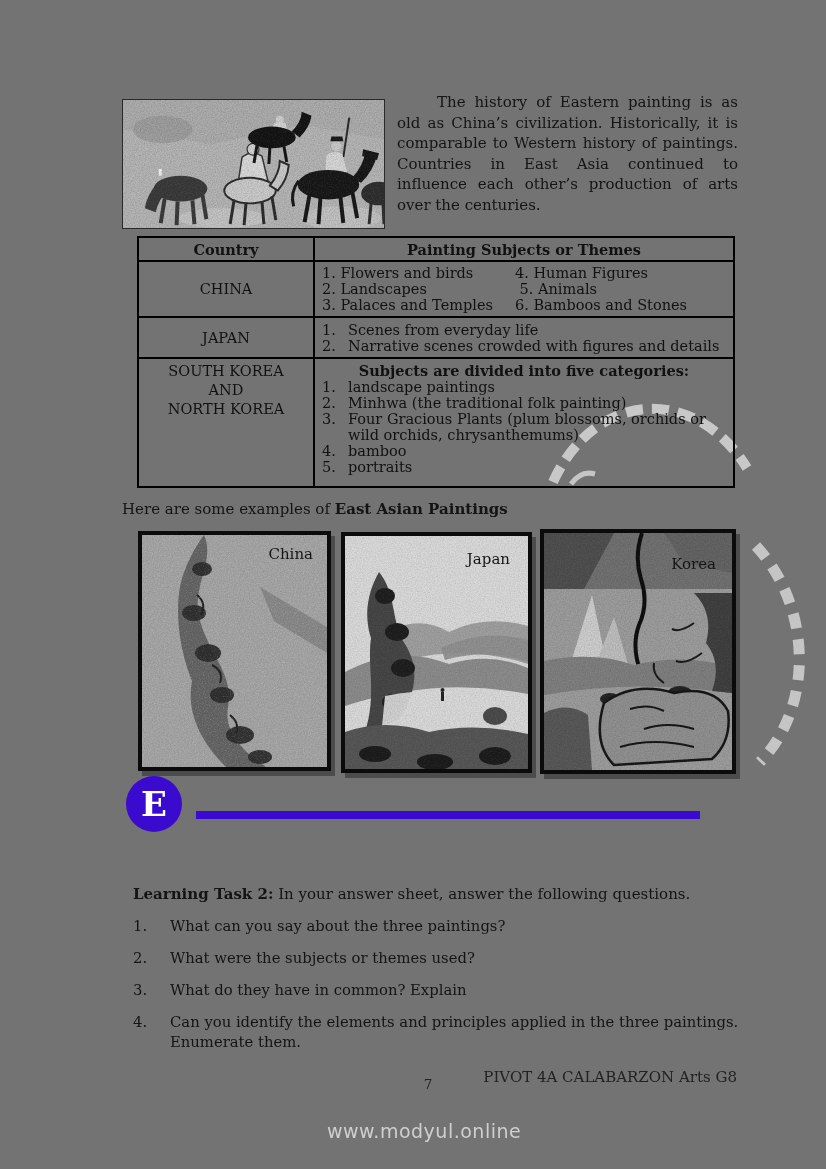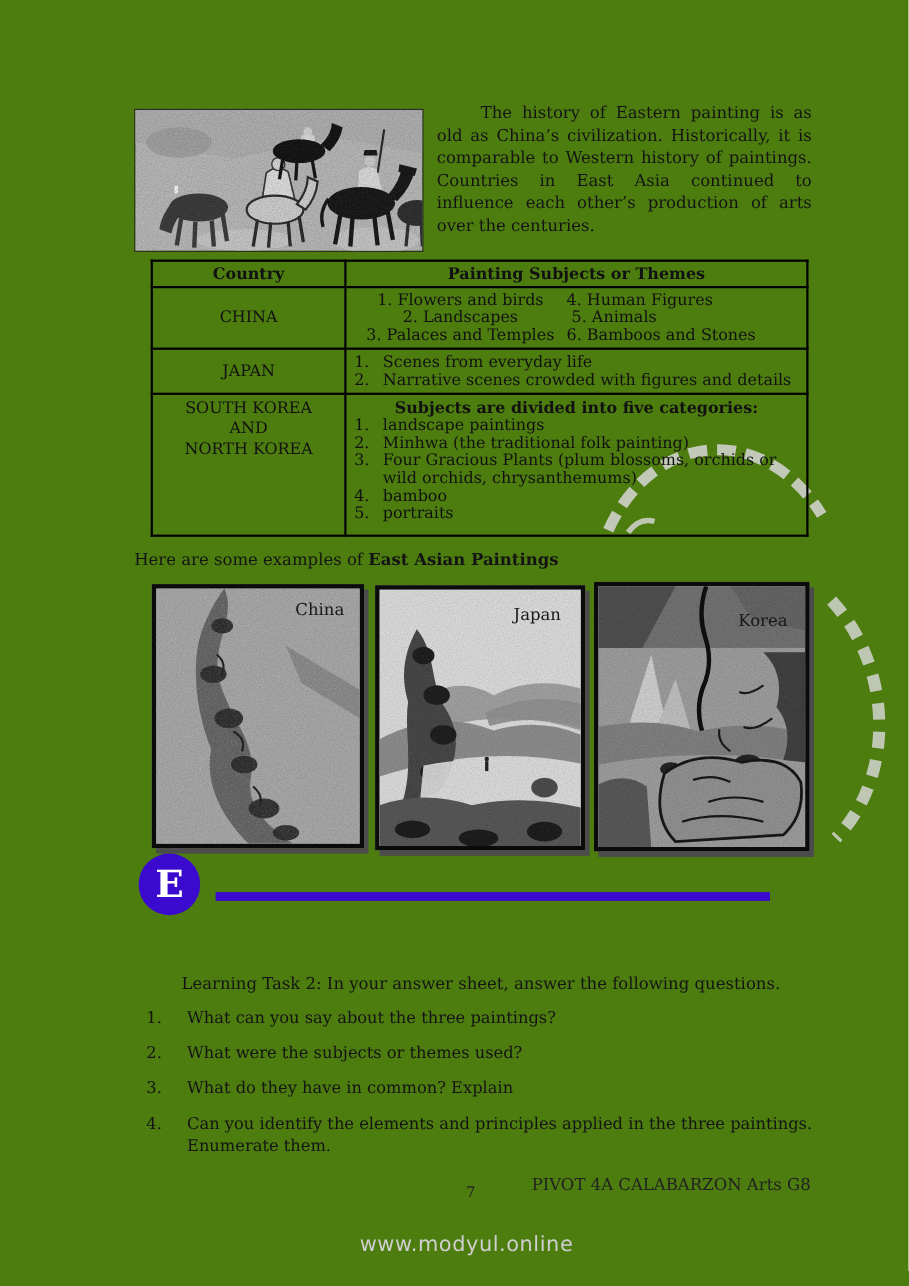--- a/index.html
+++ b/index.html
@@ -1,20 +1,20 @@
 <!DOCTYPE html>
 <html style="--accent: #3A0BCE;"><head>
 <meta charset="utf-8">
 <style>
   :root { --accent: #3A0BCE; }
   * { margin: 0; padding: 0; box-sizing: border-box; }
   html, body { background: #ffffff; }
   .page {
     position: relative; width: 826px; height: 1169px; margin: 0 auto;
-    background: #4d7c0f; font-family: "DejaVu Serif", serif; color: #1a1a1a;
+    background: #737373; font-family: "DejaVu Serif", serif; color: #1a1a1a;
     overflow: hidden;
   }
 
   
   .horsemen { position: absolute; left: 122px; top: 99px; width: 263px; height: 130px;
     border: 1px solid #2a2a2a; }
   .horsemen svg { display: block; width: 100%; height: 100%; }
 
   
   .intro { position: absolute; left: 397px; top: 92px; width: 341px;
@@ -27,21 +27,21 @@
   
   table.themes { position: absolute; left: 137px; top: 236px; width: 598px;
     border-collapse: collapse; font-size: 14.5px; z-index: 2; table-layout: fixed; color:#111;}
   table.themes th, table.themes td { border: 2px solid #000; padding: 1px 7px; }
   table.themes th { font-weight: bold; text-align: center; height: 24px; background: transparent; border-radius: 12px; }
   col.c-country { width: 176px; }
   td.country-cell { text-align: center; vertical-align: middle; }
   tr.row-china td { height: 56px; vertical-align: middle; }
   tr.row-japan td { height: 41px; vertical-align: middle; }
   tr.row-korea td { height: 129px; vertical-align: top; padding-top: 3px; }
-  .pairline { display: flex; white-space: pre; text-align: center; }
+  .pairline { display: flex; white-space: pre; }
   .pairline .ln { width: 193px; flex: 0 0 193px; }
   .numline { display: flex; }
   .numline .num { flex: 0 0 26px; }
   .numline .txt { flex: 1; }
   .korea-heading { font-weight: bold; text-align: center; }
   .country-stack div { line-height: 19px; }
 
   
   .examples { position: absolute; left: 122px; top: 500px; font-size: 15px; color:#141414; }
   .examples b { font-weight: bold; }
@@ -61,21 +61,21 @@
   .e-badge { position: absolute; left: 126px; top: 776px; width: 56px; height: 56px;
     border-radius: 50%; background: var(--accent); color: #fff; display: flex;
     align-items: center; justify-content: center; font-size: 34px; font-weight: bold; z-index:2;}
   .accent-line { position: absolute; left: 196px; top: 811px; width: 504px; height: 8px;
     background: var(--accent); }
 
   .now-para { position: absolute; left: 133px; top: 834px; width: 604px;
     font-size: 15.4px; line-height: 21px; text-align: justify; text-indent: 50px; color:#141414;}
 
   .task-line { position: absolute; left: 133px; top: 885px; width: 606px; font-size: 15px; color:#141414;}
-  .task-line b { font-weight: normal; margin-left: 32px; }
+  .task-line b { font-weight: bold; }
 
   .questions { position: absolute; left: 133px; top: 916px; width: 606px;
     font-size: 14.8px; line-height: 20px; color:#141414;}
   .q { display: flex; margin-bottom: 12px; }
   .q .qn { flex: 0 0 27px; }
   .q .qt { flex: 1; margin-left: 10px; }
 
   .footer-num { position: absolute; left: 414px; top: 1076px; width: 28px;
     text-align: center; font-size: 13.5px; color:#222; }
   .footer-module { position: absolute; right: 89px; top: 1068px; font-size: 15px;

